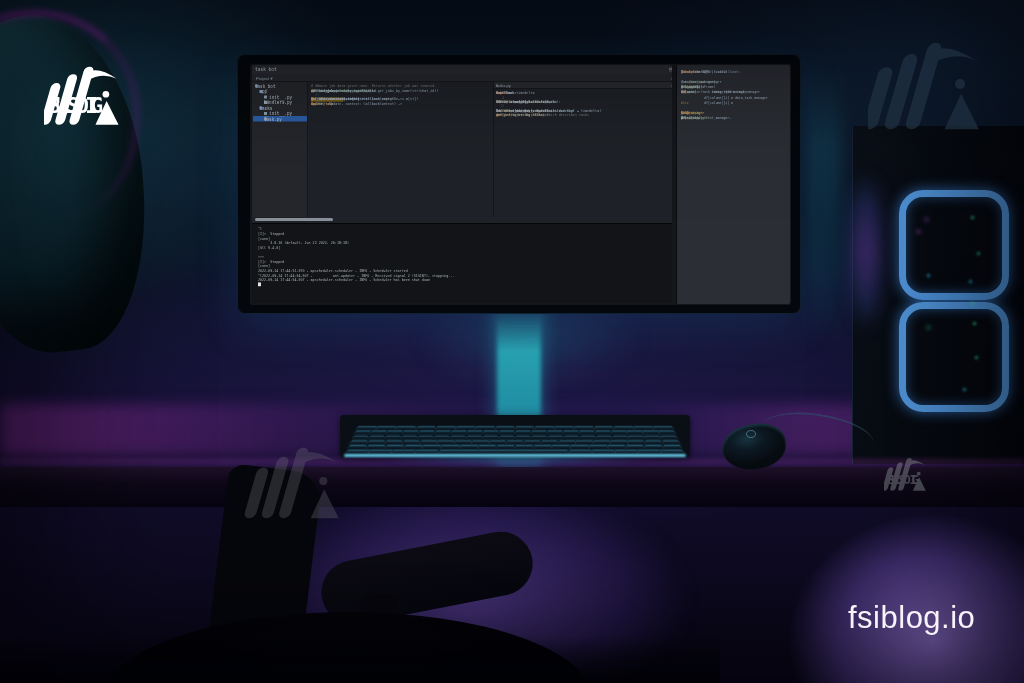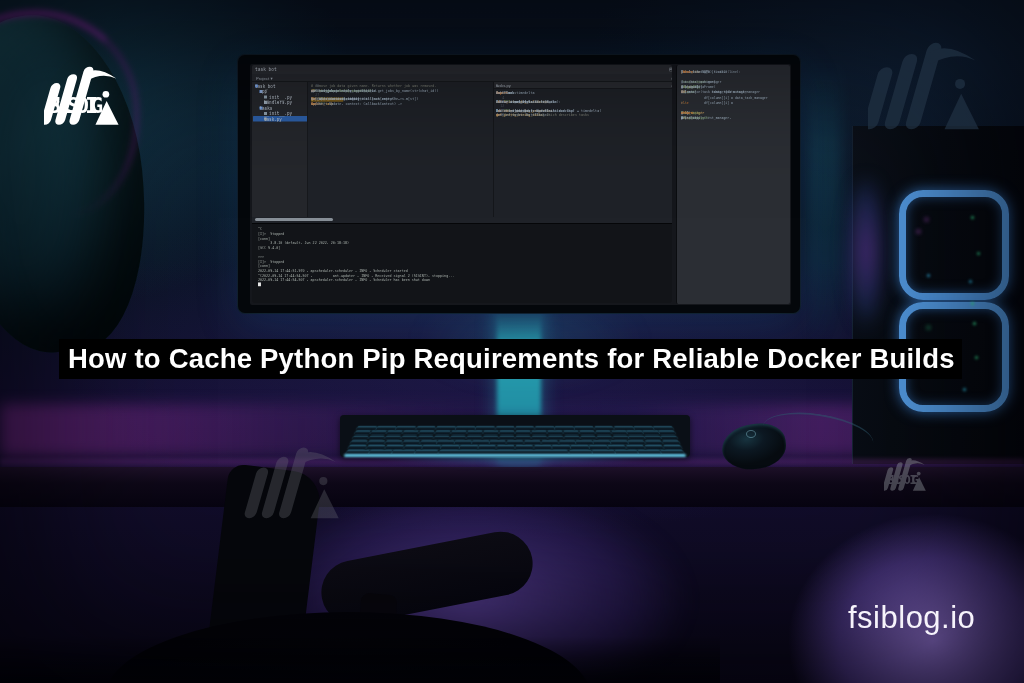--- a/index.html
+++ b/index.html
@@ -544,19 +544,16 @@
   <div class="logo">
     <svg>
         <use href="#mk" fill="#ffffff"></use>
       </svg>
     <div class="logo-text">
       <span class="l1">FSI</span>
       <span class="l2">BLOG</span>
     </div>
   </div>
 
-  <div class="headline">
-    <span>How to Cache Python Pip Requirements for Reliable Docker Builds</span>
-  </div>
 
   <div class="site-url">fsiblog.io</div>
 
 </div>
 
 </body></html>

